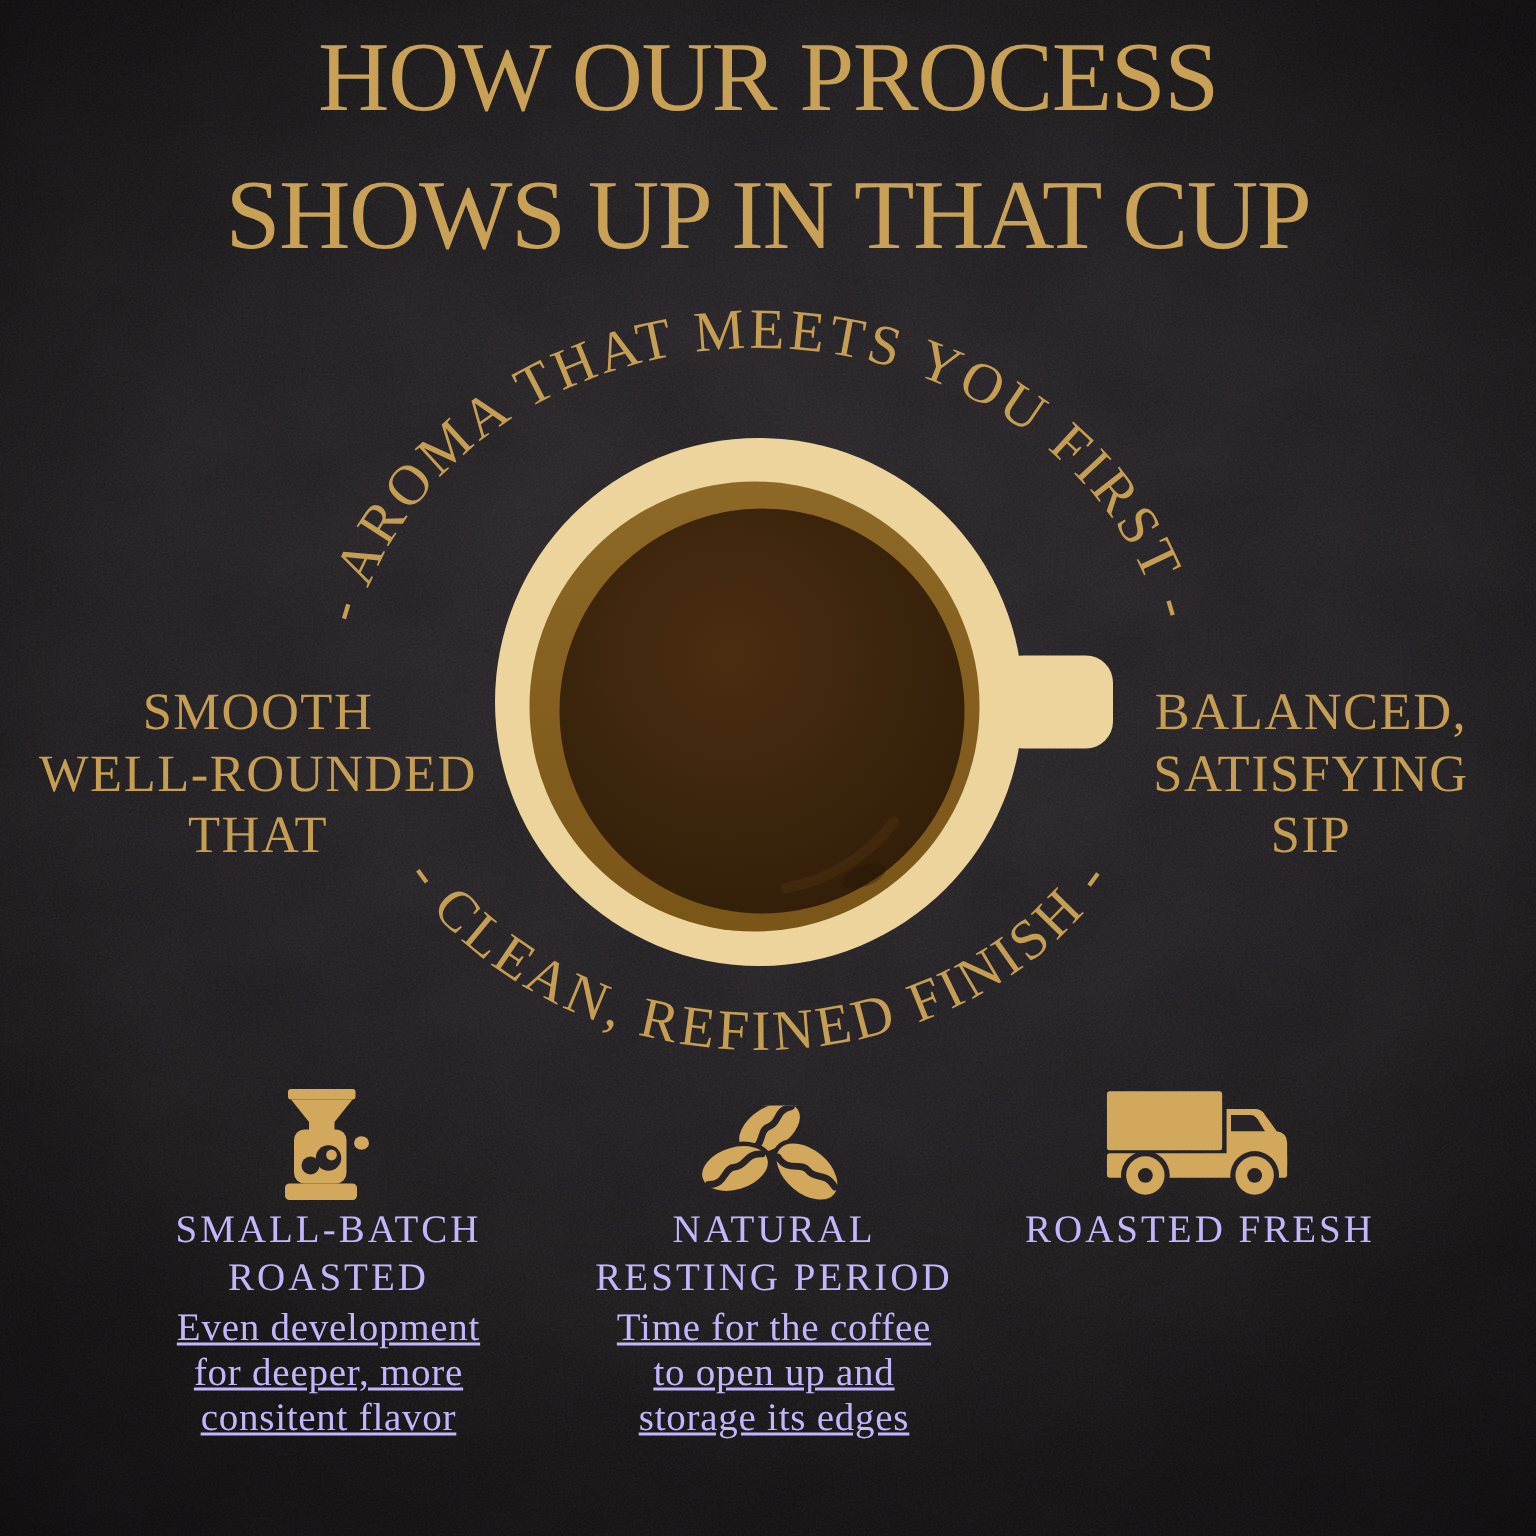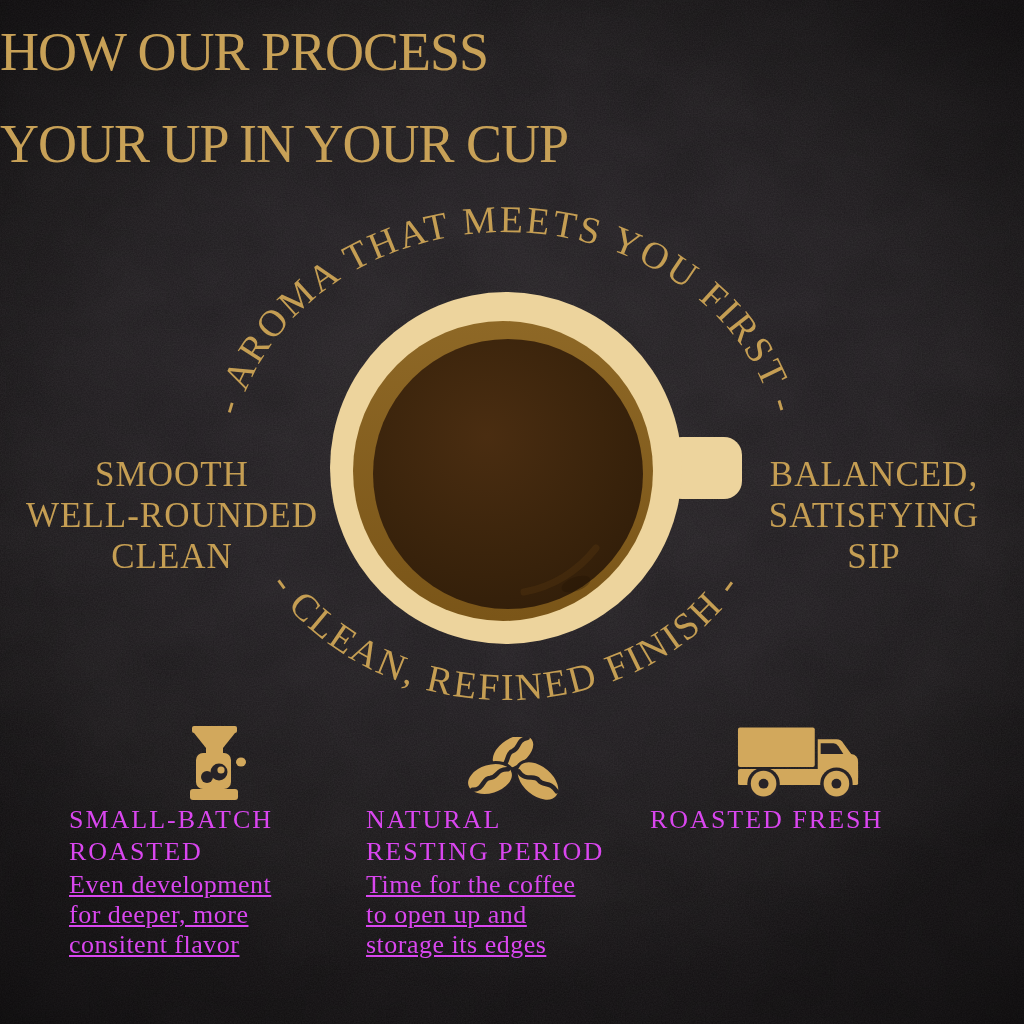--- a/index.html
+++ b/index.html
@@ -15,42 +15,42 @@
   }
   .texture { position:absolute; inset:0; z-index:1; }
   .vignette {
     position:absolute; inset:0; z-index:2;
     background: radial-gradient(ellipse 82% 74% at 50% 47%,
       rgba(0,0,0,0) 55%, rgba(0,0,0,0.28) 86%, rgba(0,0,0,0.55) 100%);
   }
 
   .title {
     position:absolute; z-index:3; top:6px; left:0; width:1024px;
-    color:#C8A157;
-    font-size:54px; line-height:92px; letter-spacing:-1px;
+    text-align:center; color:#C8A157;
+    font-size:66px; line-height:92px; letter-spacing:-1px;
   }
 
   .cup-figure { position:absolute; z-index:3; left:0; top:0; }
   .arc-text {
     font-family:"Liberation Serif", serif;
     font-size:38px; letter-spacing:2.5px;
     fill:#C59E53; text-anchor:middle;
   }
 
   .side-label {
     position:absolute; z-index:3; width:320px; top:454px;
     text-align:center; white-space:pre-line;
     color:#C59E53; font-size:35px; line-height:41px; letter-spacing:1px;
   }
   .side-label.left  { left:12px; }
   .side-label.right { left:714px; }
 
   .process-column {
     position:absolute; z-index:3; top:712px; width:300px;
-    text-align:left; color:#d946ef;
+    text-align:center; color:#c4b5fd;
   }
   .process-column.col-1 { left:69px; }
   .process-column.col-2 { left:366px; }
   .process-column.col-3 { left:650px; }
   .icon-box {
     height:88px; display:flex; align-items:flex-end; justify-content:center;
   }
   .process-heading {
     margin:4px 0 0 0; height:66px;
     font-size:26px; line-height:32px; font-weight:normal;
@@ -77,21 +77,21 @@
       <feColorMatrix type="matrix" values="0 0 0 0 0.8  0 0 0 0 0.78  0 0 0 0 0.8  0 0 0 0.09 0"></feColorMatrix>
     </filter>
     <rect width="1024" height="1024" filter="url(#mottle)" opacity="0.45"></rect>
     <rect width="1024" height="1024" filter="url(#grain)"></rect>
   </svg>
 
   <div class="vignette"></div>
 
   <header class="title">
     <div>HOW OUR PROCESS</div>
-    <div>YOUR UP IN YOUR CUP</div>
+    <div>SHOWS UP IN THAT CUP</div>
   </header>
 
   <svg class="cup-figure" width="1024" height="1024" viewBox="0 0 1024 1024">
     <defs>
       <linearGradient id="ringGrad" x1="0" y1="0" x2="0" y2="1">
         <stop offset="0" stop-color="#8E6826"></stop>
         <stop offset="1" stop-color="#7A5518"></stop>
       </linearGradient>
       <radialGradient id="coffeeGrad" cx="0.42" cy="0.36" r="0.78">
         <stop offset="0" stop-color="#4A2D11"></stop>
@@ -112,21 +112,21 @@
     <text class="arc-text">
       <textPath href="#arcTop" startOffset="50%">- AROMA THAT MEETS YOU FIRST -</textPath>
     </text>
     <text class="arc-text">
       <textPath href="#arcBottom" startOffset="50%">- CLEAN, REFINED FINISH -</textPath>
     </text>
   </svg>
 
   <div class="side-label left">SMOOTH
 WELL-ROUNDED
-CLEAN</div>
+THAT</div>
   <div class="side-label right">BALANCED,
 SATISFYING
 SIP</div>
 
   <section class="process-column col-1">
     <div class="icon-box">
       <svg width="60" height="74" viewBox="0 0 60 74">
         <g fill="#D2A85C">
           <rect x="3" y="0" width="45" height="7" rx="2"></rect>
           <polygon points="5,7 46,7 34,22 17,22"></polygon>

